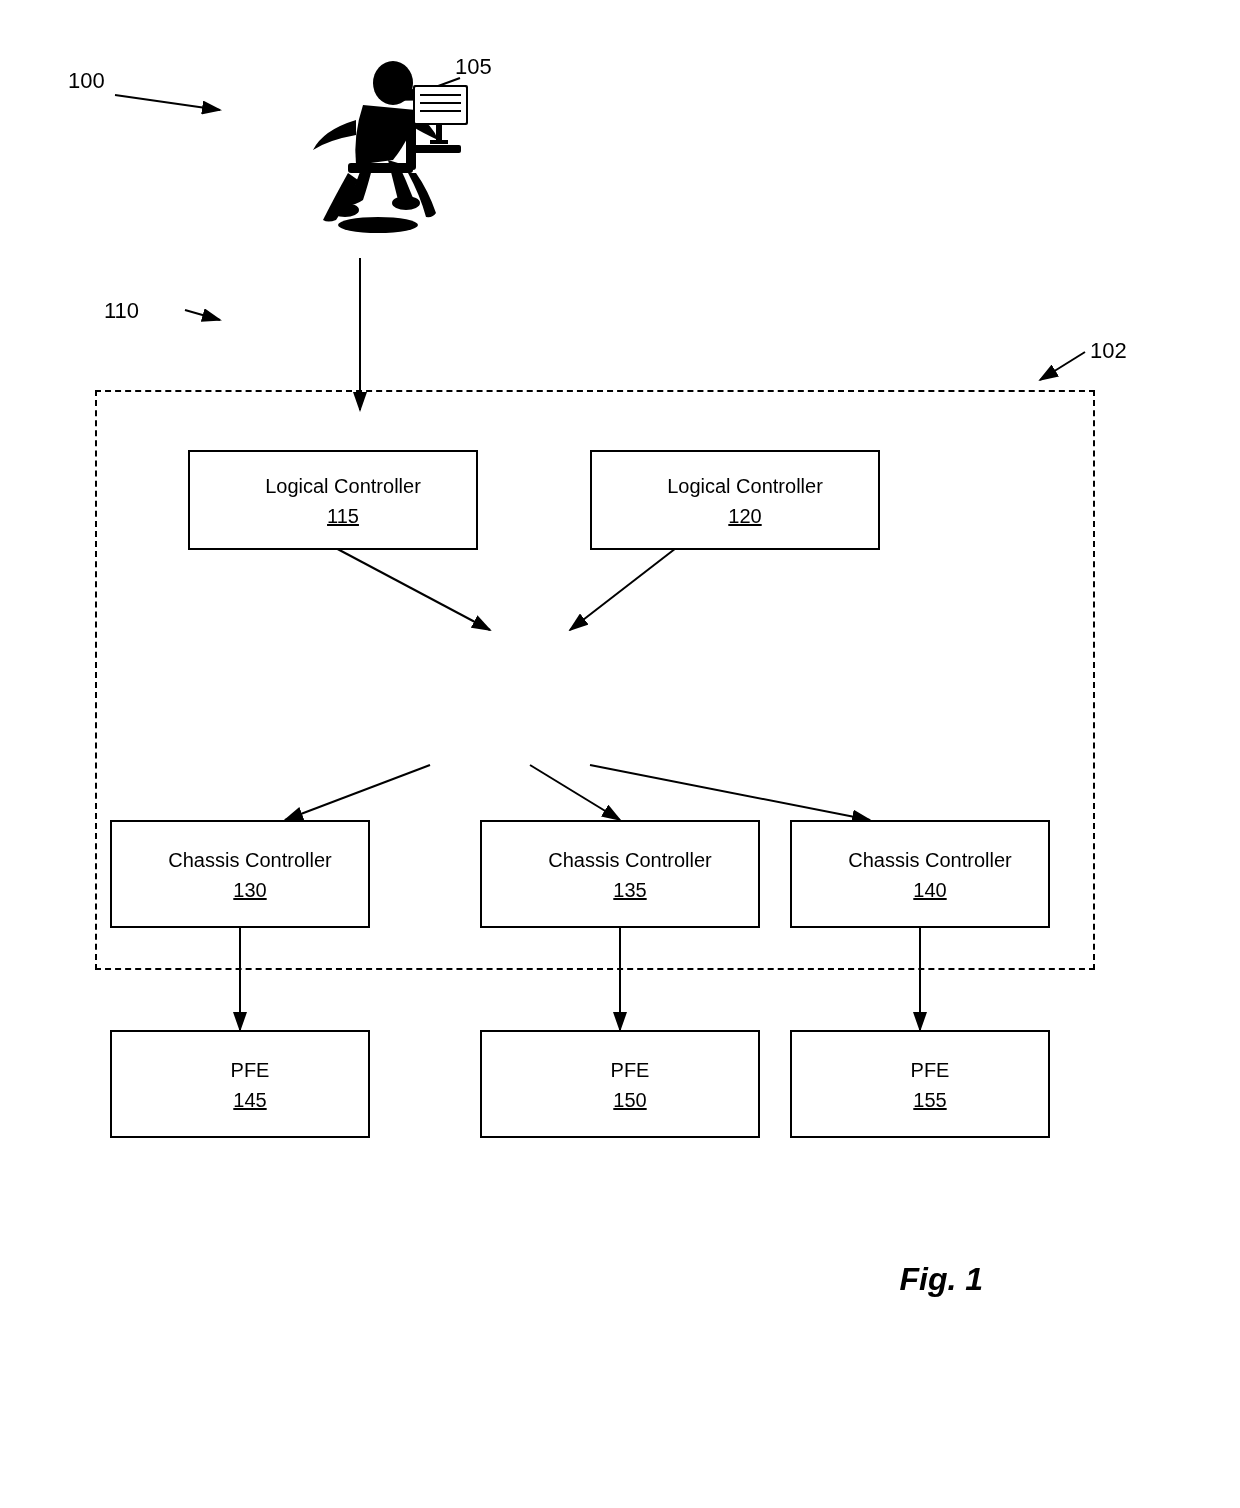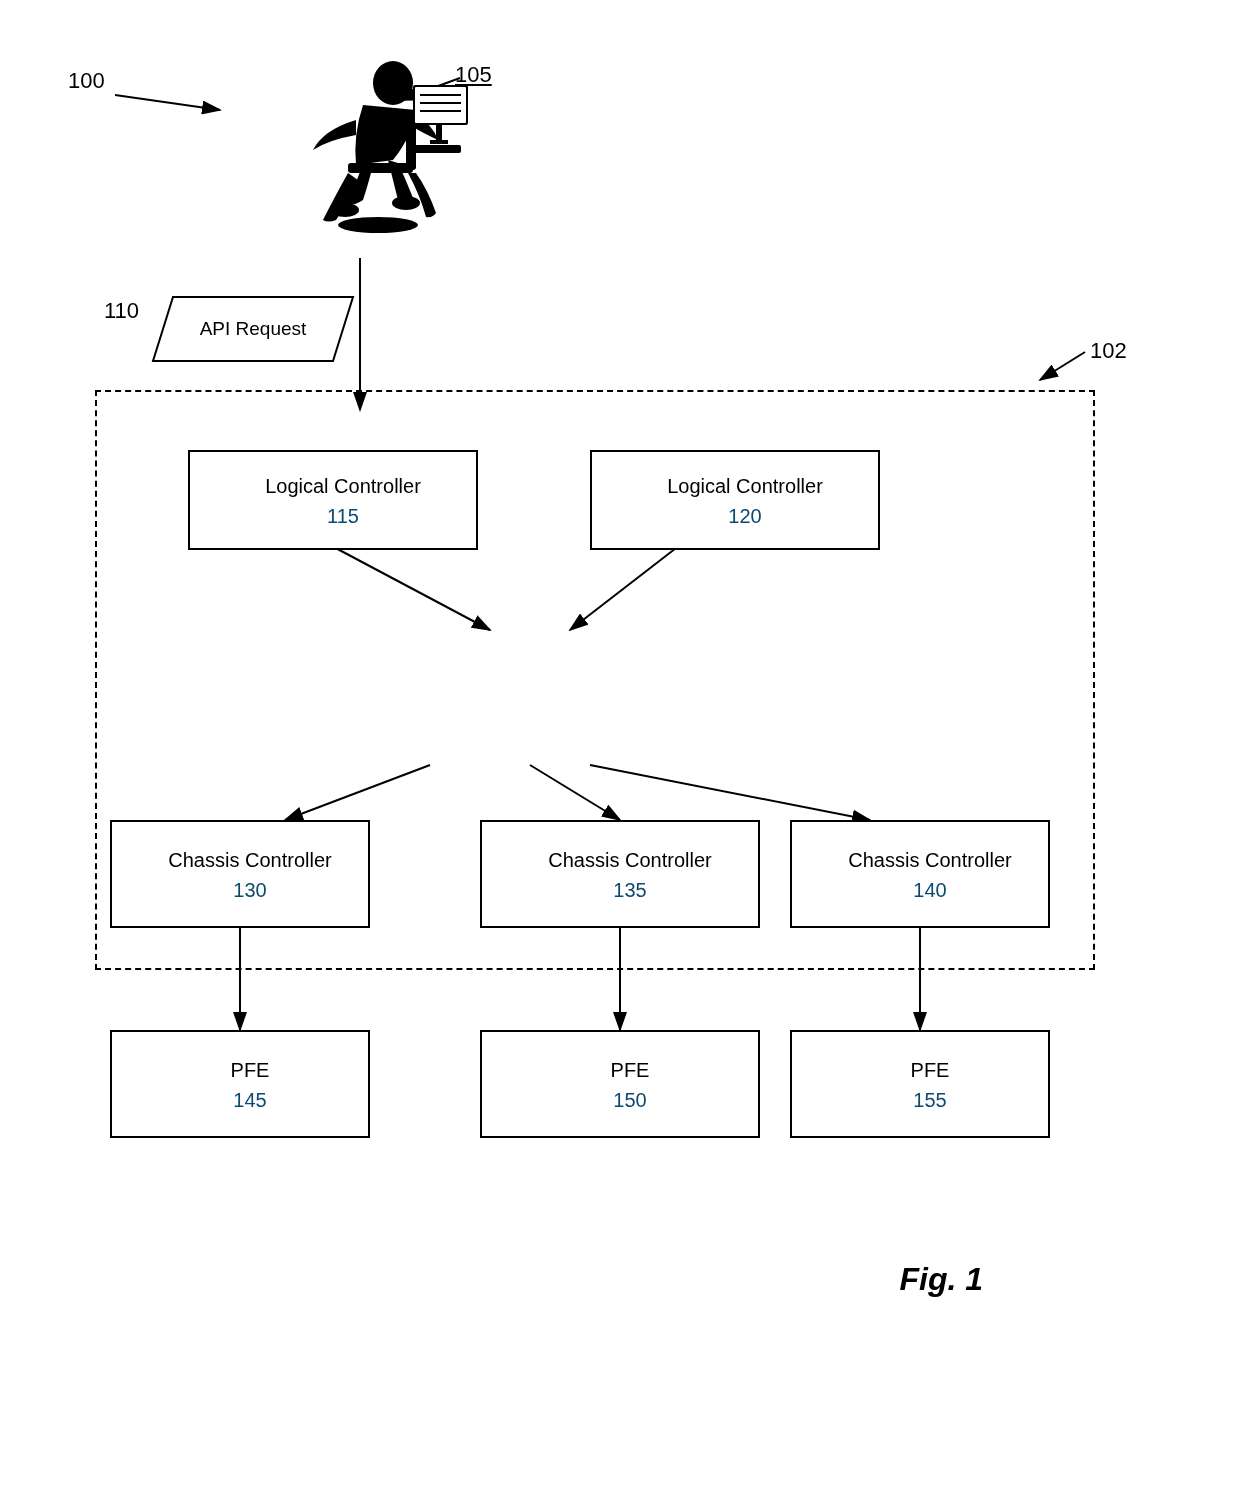--- a/index.html
+++ b/index.html
@@ -42,21 +42,22 @@
     }
 
     .box-title {
       font-size: 20px;
       color: #000;
       line-height: 1.3;
     }
 
     .box-ref {
       font-size: 20px;
-      color: #0c4a6e;
+      color: #000000;
+      text-decoration: underline;
       margin-top: 6px;
     }
 
     
     .dashed-region {
       position: absolute;
       border: 2px dashed #000;
       background: transparent;
     }
 
@@ -123,21 +124,21 @@
 
     <line x1="620" y1="928" x2="620" y2="1030" stroke="#000" stroke-width="2" marker-end="url(#arrowhead)"></line>
 
     <line x1="920" y1="928" x2="920" y2="1030" stroke="#000" stroke-width="2" marker-end="url(#arrowhead)"></line>
   </svg>
 
   <div class="dashed-region" style="left: 95px; top: 390px; width: 1000px; height: 580px;"></div>
 
   <div class="ref-label" style="left: 68px; top: 68px;">100</div>
 
-  <div class="ref-label" style="left: 455px; top: 62px; text-decoration: underline;">105</div>
+  <div class="ref-label" style="left: 455px; top: 54px;">105</div>
 
   <div class="person-area" style="left: 248px; top: 55px; width: 230px; height: 205px;">
     <svg width="230" height="205" viewBox="0 0 230 205">
 
       <g fill="#000">
 
         <ellipse cx="145" cy="28" rx="20" ry="22"></ellipse>
 
         <path d="M115 50 Q105 80 108 110 L145 105 Q165 80 168 55 Z"></path>
 
@@ -167,26 +168,20 @@
         <line x1="172" y1="56" x2="213" y2="56" stroke="#000" stroke-width="2"></line>
 
         <rect x="188" y="70" width="6" height="15"></rect>
         <rect x="182" y="85" width="18" height="4"></rect>
 
         <rect x="163" y="90" width="50" height="8" rx="2"></rect>
       </g>
     </svg>
   </div>
 
-  <div style="position:absolute; left:148px; top:295px;">
-    <svg width="210" height="68" viewBox="0 0 210 68">
-      <polygon points="25,2 205,2 185,66 5,66" fill="#fff" stroke="#000" stroke-width="2"></polygon>
-      <text x="105" y="40" text-anchor="middle" font-size="19" font-family="Arial" fill="#000">API Request</text>
-    </svg>
-  </div>
 
   <div class="ref-label" style="left: 104px; top: 298px;">110</div>
 
   <div class="ref-label" style="left: 1090px; top: 338px;">102</div>
 
   <div class="box" style="left: 188px; top: 450px; width: 290px; height: 100px;">
     <span class="box-title">Logical Controller</span>
     <span class="box-ref">115</span>
   </div>
 

